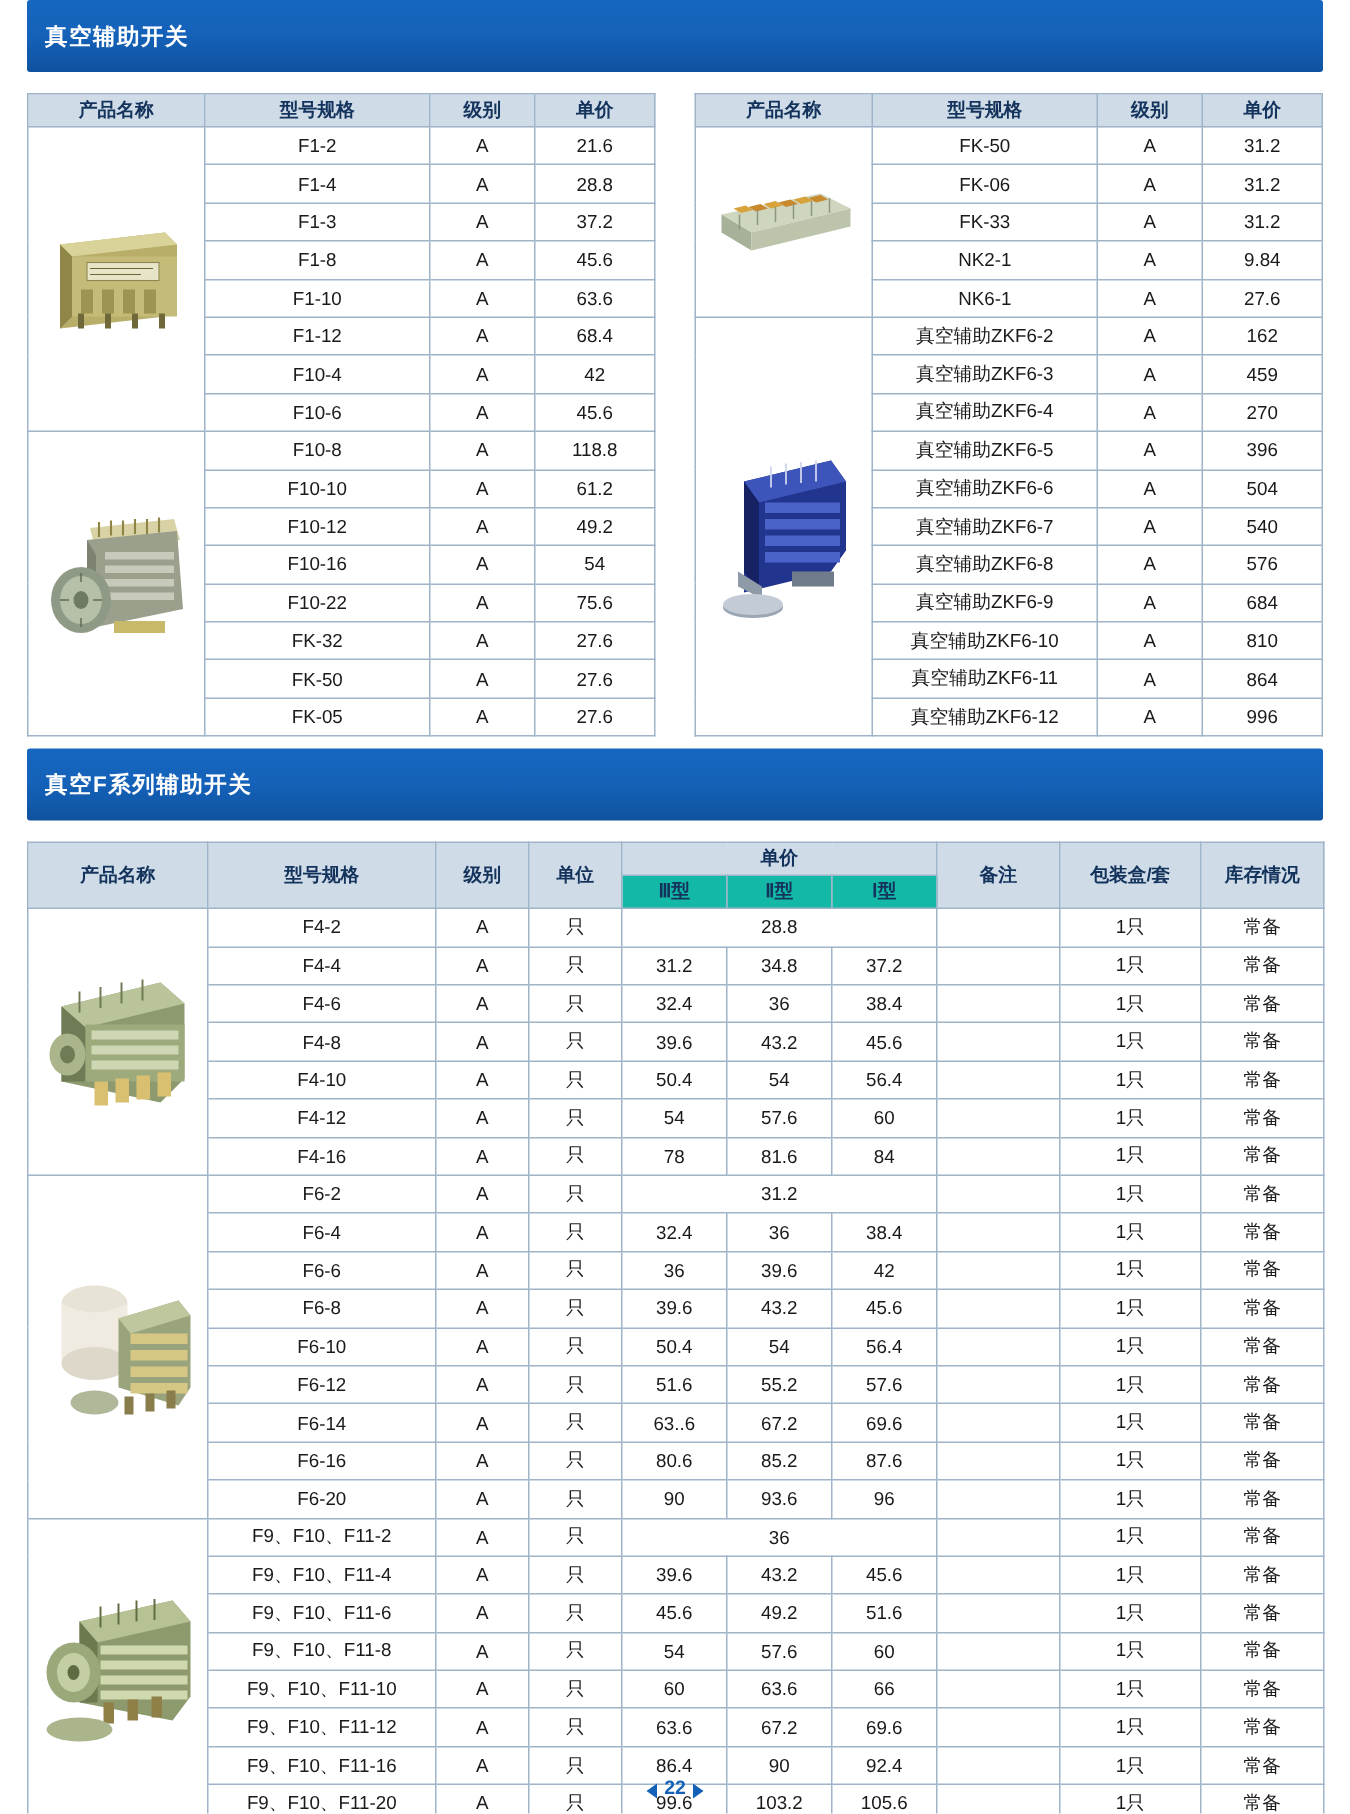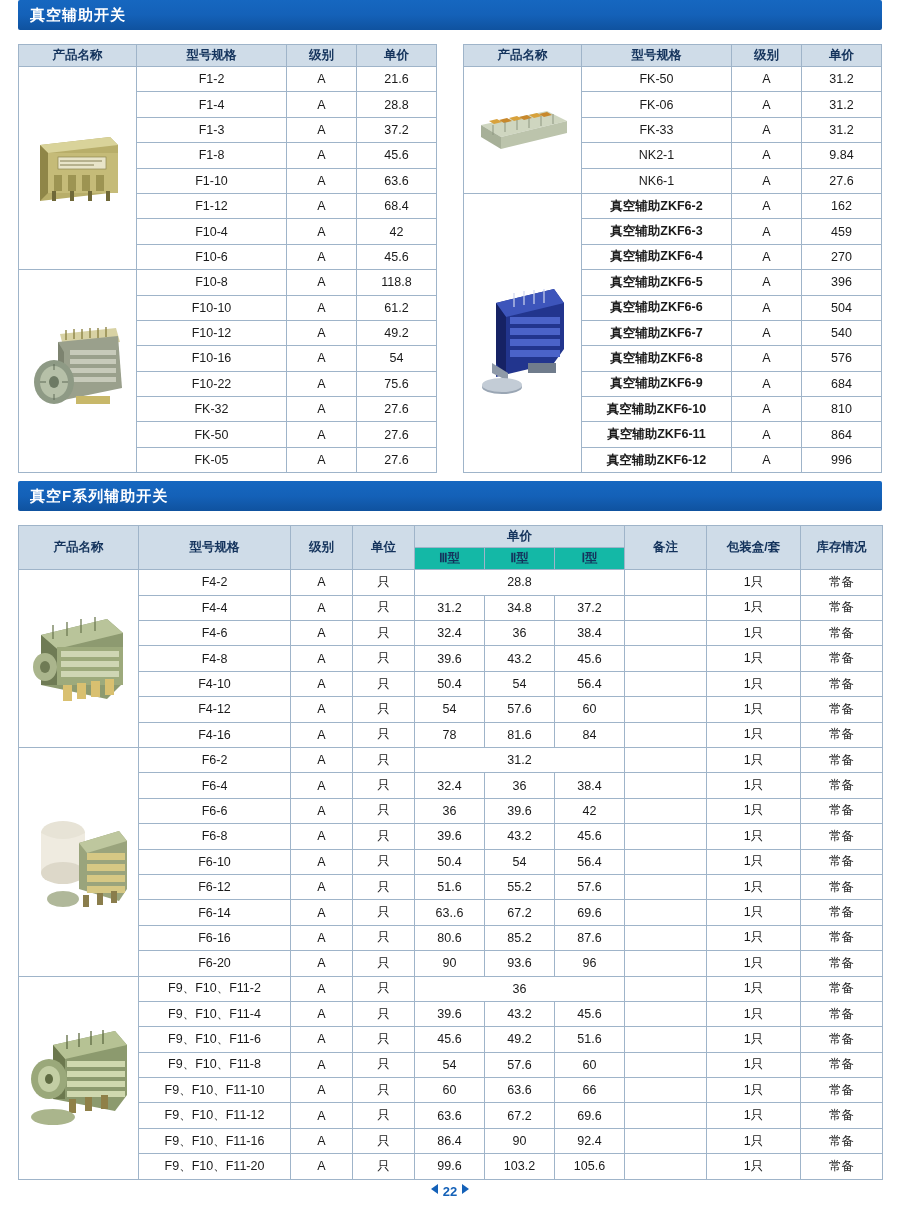--- a/index.html
+++ b/index.html
@@ -11,21 +11,21 @@
     width: 900px; height: 1209px;
     font-family: "Liberation Sans", sans-serif;
     color: #1a1a1a;
     position: relative;
     overflow: hidden;
   }
 
   
   .section-bar {
     margin: 0 18px;
-    height: 30px;
+    height: 48px;
     background: linear-gradient(to bottom, #1667c0 0%, #1461b8 50%, #0f529f 100%);
     display: flex;
     align-items: center;
     padding-left: 12px;
     border-radius: 2px;
   }
   .section-bar .title {
     color: #ffffff;
     font-size: 15px;
     font-weight: bold;
@@ -81,38 +81,38 @@
     overflow: hidden;
   }
   .pic svg { display: block; }
 
   
   .footer {
     position: absolute;
     left: 0; right: 0;
     bottom: 10px;
     display: flex;
-    align-items: flex-start;
+    align-items: flex-end;
     justify-content: center;
     gap: 5px;
   }
   .footer .pagenum {
     color: #1461b8;
     font-size: 13px;
     font-weight: bold;
   }
   .arrow-l, .arrow-r {
     width: 0; height: 0;
     border-top: 5px solid transparent;
     border-bottom: 5px solid transparent;
   }
   .arrow-l { border-right: 7px solid #1461b8; }
   .arrow-r { border-left: 7px solid #1461b8; }
 
-  .nowrap { white-space: nowrap; font-weight: bold; }
+  .nowrap { white-space: nowrap; }
 </style>
 </head>
 <body>
 
 <div class="section-bar">
   <span class="title">真空辅助开关</span>
 </div>
 
 <div class="top-wrap">
 

